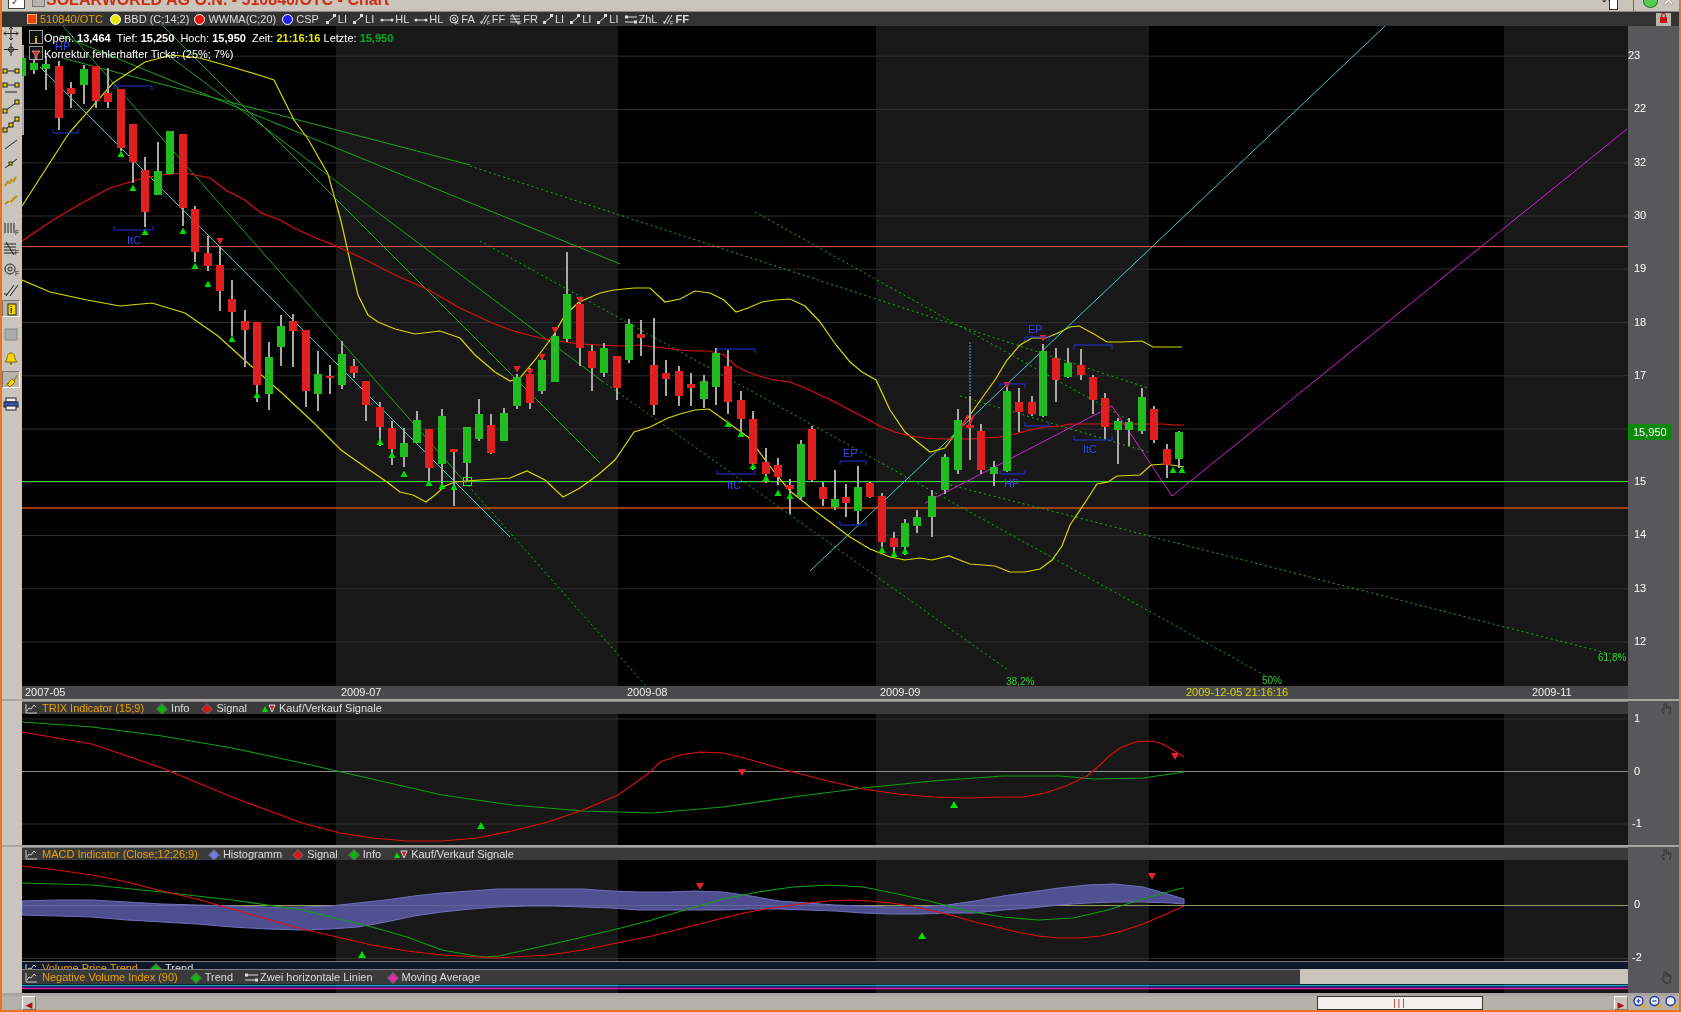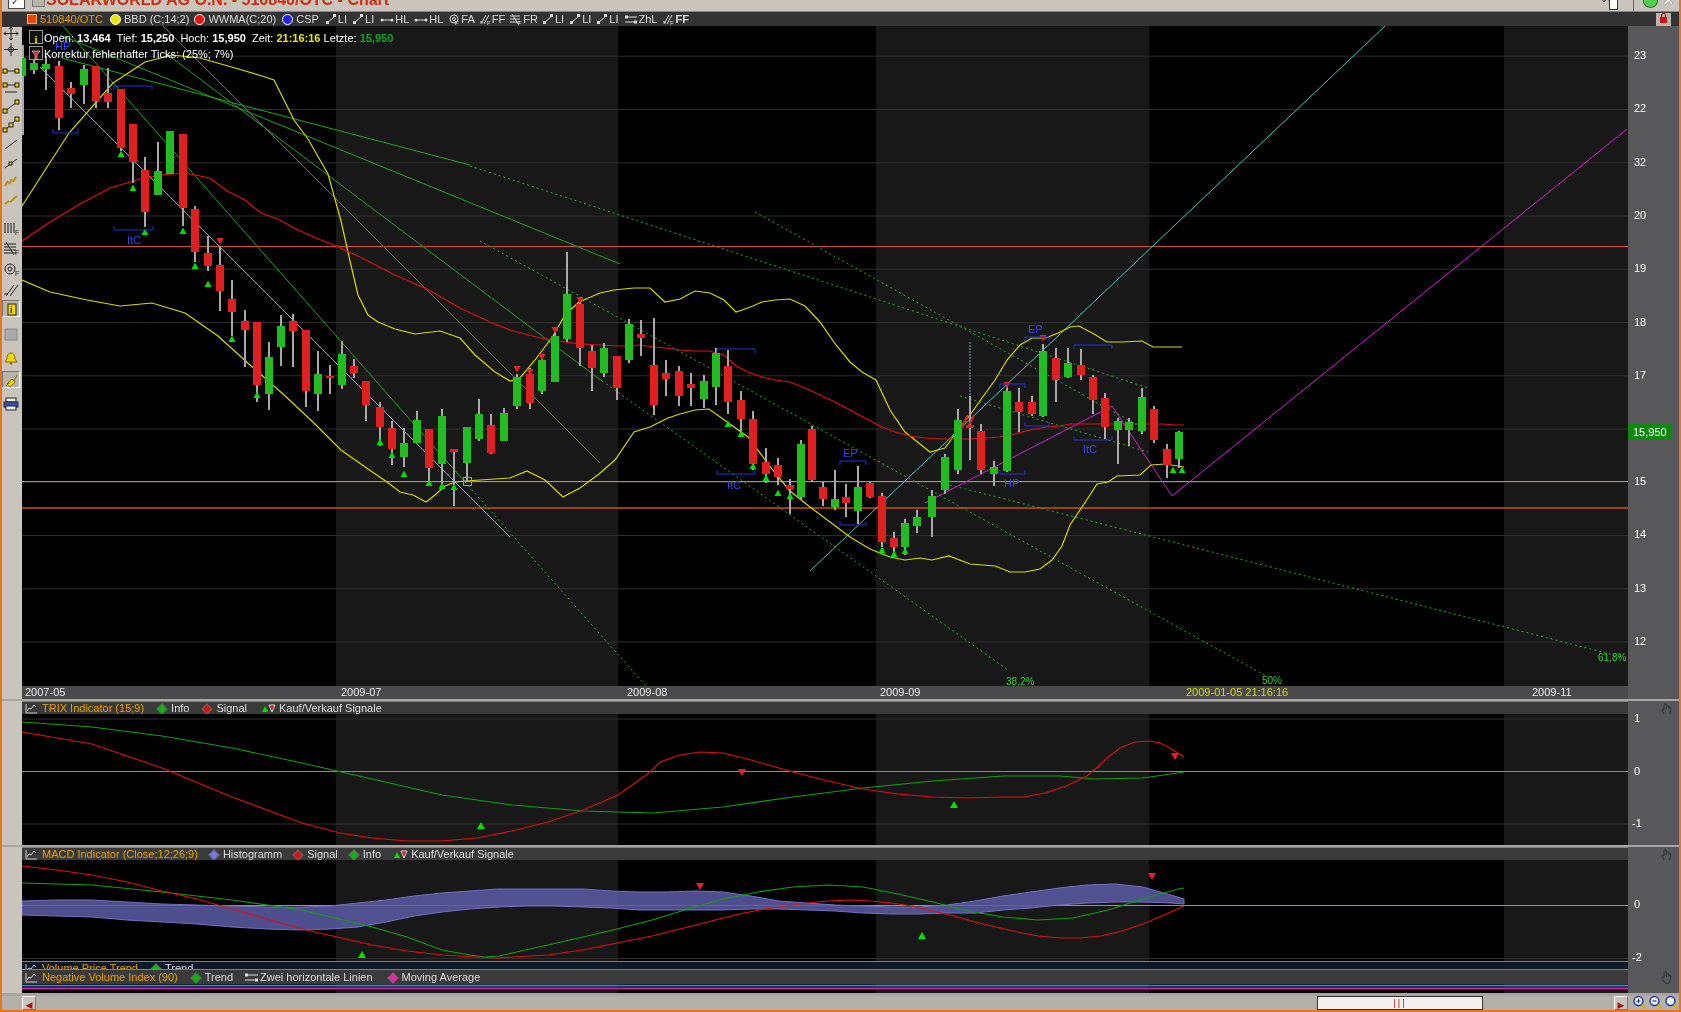--- a/index.html
+++ b/index.html
@@ -474,40 +474,40 @@
   </svg>
 
 <div class="abs" style="left:29px;top:30px;width:14px;height:14px;background:#111;border:1px solid #999;text-align:center;line-height:13px"><span style="color:#f5d800;font-weight:bold;font-size:11px;font-family:'Liberation Serif',serif">i</span></div>
 <div class="abs" style="left:44px;top:32px;font-size:11px;color:#fff;white-space:nowrap">Open: <b>13,464</b>&nbsp; Tief: <b>15,250</b>&nbsp; Hoch: <b>15,950</b>&nbsp; Zeit: <b><span style="color:#e8e800">21:16:16</span></b> Letzte: <b><span style="color:#00aa22">15,950</span></b></div>
 <div class="abs" style="left:29px;top:46px;width:14px;height:14px;background:#111;border:1px solid #999;text-align:center"><svg width="10" height="11" viewBox="0 0 10 11">
       <path d="M1 1 h8 l-3 4 v5 l-2 -1 v-4 z" fill="#dd2222" stroke="#fff" stroke-width="0.5"></path>
     </svg></div>
 <div class="abs" style="left:44px;top:48px;font-size:11px;color:#fff;white-space:nowrap">Korrektur fehlerhafter Ticks: (25%; 7%)</div>
 
 <div class="abs" style="left:1628px;top:26px;width:51px;height:660px;background:#58585a;color:#fff;font-size:11px">
-    <div style="position:absolute;left:6px;top:23px">23</div>
+    <div style="position:absolute;left:0;top:23px">23</div>
     <div style="position:absolute;left:6px;top:76px">22</div>
     <div style="position:absolute;left:6px;top:130px">32</div>
-    <div style="position:absolute;left:6px;top:183px">20</div>
+    <div style="position:absolute;left:6px;top:183px">30</div>
     <div style="position:absolute;left:6px;top:236px">19</div>
     <div style="position:absolute;left:6px;top:290px">18</div>
     <div style="position:absolute;left:6px;top:343px">17</div>
     <div style="position:absolute;left:6px;top:449px">15</div>
     <div style="position:absolute;left:6px;top:502px">14</div>
     <div style="position:absolute;left:6px;top:556px">13</div>
     <div style="position:absolute;left:6px;top:609px">12</div>
     <div style="position:absolute;left:0;top:398px;width:44px;height:16px;background:#0b8a0b;color:#fff;padding-left:5px;line-height:16px">15,950</div>
   </div>
 
 <div class="abs" style="left:22px;top:686px;width:1606px;height:13px;background:#4a4a4c;color:#eee;font-size:11px;line-height:13px">
 <span class="abs" style="left:3px">2007-05</span>
     <span class="abs" style="left:319px">2009-07</span>
 <span class="abs" style="left:605px">2009-08</span>
     <span class="abs" style="left:858px">2009-09</span>
-<span class="abs" style="left:1164px;color:#d8d800">2009-01-05 21:16:16</span>
+<span class="abs" style="left:1164px;color:#d8d800">2009-12-05 21:16:16</span>
     <span class="abs" style="left:1510px">2009-11</span>
 </div>
 <div class="abs" style="left:1628px;top:686px;width:51px;height:13px;background:#58585a"></div>
 
 <div class="abs" style="left:2px;top:699px;width:1677px;height:2px;background:#a8a4a0"></div>
 
 <div class="abs" style="left:22px;top:701px;width:1606px;height:13px;background:#3a3a3a;border-top:1px solid #808080;color:#ddd;font-size:11px;line-height:12px;white-space:nowrap"><svg width="13" height="11" viewBox="0 0 13 11" style="vertical-align:-2px;margin:0 4px 0 3px">
       <path d="M1 10 V1 M1 10 H12" stroke="#ccc"></path>
       <path d="M2 8 l2 -3 2 1 3 -4 2 2" stroke="#ccc" fill="none"></path>
     </svg><span style="color:#e8a000">TRIX Indicator (15;9)</span><span style="margin-left:12px"><span style="display:inline-block;width:8px;height:8px;background:#00bb00;transform:rotate(45deg);margin:0 5px 0 2px;vertical-align:-1px;border:1px solid #666"></span>Info</span><span style="margin-left:12px"><span style="display:inline-block;width:8px;height:8px;background:#dd1111;transform:rotate(45deg);margin:0 5px 0 2px;vertical-align:-1px;border:1px solid #666"></span>Signal</span><span style="margin-left:14px"><svg width="16" height="9" viewBox="0 0 16 9" style="vertical-align:-1px;margin-right:2px">
@@ -577,21 +577,21 @@
 <div class="abs" style="left:6px;top:38px">0</div>
     <div class="abs" style="left:4px;top:91px">-2</div>
   </div>
 
 <div class="abs" style="left:22px;top:961px;width:1606px;height:8px;background:#0f172a;border-top:1px solid #808080;color:#ddd;font-size:11px;line-height:12px;overflow:hidden;white-space:nowrap"><svg width="13" height="11" viewBox="0 0 13 11" style="vertical-align:-2px;margin:0 4px 0 3px">
       <path d="M1 10 V1 M1 10 H12" stroke="#ccc"></path>
       <path d="M2 8 l2 -3 2 1 3 -4 2 2" stroke="#ccc" fill="none"></path>
     </svg><span style="color:#e8a000">Volume Price Trend</span><span style="margin-left:12px"><span style="display:inline-block;width:8px;height:8px;background:#00bb00;transform:rotate(45deg);margin:0 5px 0 2px;vertical-align:-1px;border:1px solid #666"></span>Trend</span></div>
 <div class="abs" style="left:1628px;top:961px;width:51px;height:8px;background:#58585a"></div>
 
-<div class="abs" style="left:22px;top:969px;width:1606px;height:15px;background:#3a3a3a;border-top:1px solid #808080;color:#ddd;font-size:11px;line-height:14px;white-space:nowrap"><svg width="13" height="11" viewBox="0 0 13 11" style="vertical-align:-2px;margin:0 4px 0 3px">
+<div class="abs" style="left:22px;top:969px;width:1278px;height:15px;background:#3a3a3a;border-top:1px solid #808080;color:#ddd;font-size:11px;line-height:14px;white-space:nowrap"><svg width="13" height="11" viewBox="0 0 13 11" style="vertical-align:-2px;margin:0 4px 0 3px">
       <path d="M1 10 V1 M1 10 H12" stroke="#ccc"></path>
       <path d="M2 8 l2 -3 2 1 3 -4 2 2" stroke="#ccc" fill="none"></path>
     </svg><span style="color:#e8a000">Negative Volume Index (90)</span><span style="margin-left:12px"><span style="display:inline-block;width:8px;height:8px;background:#00bb00;transform:rotate(45deg);margin:0 5px 0 2px;vertical-align:-1px;border:1px solid #666"></span>Trend</span><span style="margin-left:12px"><svg width="13" height="9" viewBox="0 0 13 9" style="vertical-align:-1px;margin-right:2px">
         <line x1="0" y1="2" x2="13" y2="2" stroke="#ddd"></line>
         <line x1="0" y1="7" x2="13" y2="7" stroke="#ddd"></line>
         <rect x="0" y="0.5" width="3" height="3" fill="#ddd"></rect>
         <rect x="10" y="5.5" width="3" height="3" fill="#ddd"></rect>
       </svg>Zwei horizontale Linien</span><span style="margin-left:14px"><span style="display:inline-block;width:8px;height:8px;background:#ee22aa;transform:rotate(45deg);margin:0 5px 0 2px;vertical-align:-1px;border:1px solid #666"></span>Moving Average</span></div>
 <div class="abs" style="left:1628px;top:969px;width:51px;height:15px;background:#58585a">
 <div class="abs" style="left:32px;top:1px"><svg width="15" height="15" viewBox="0 0 15 15">

